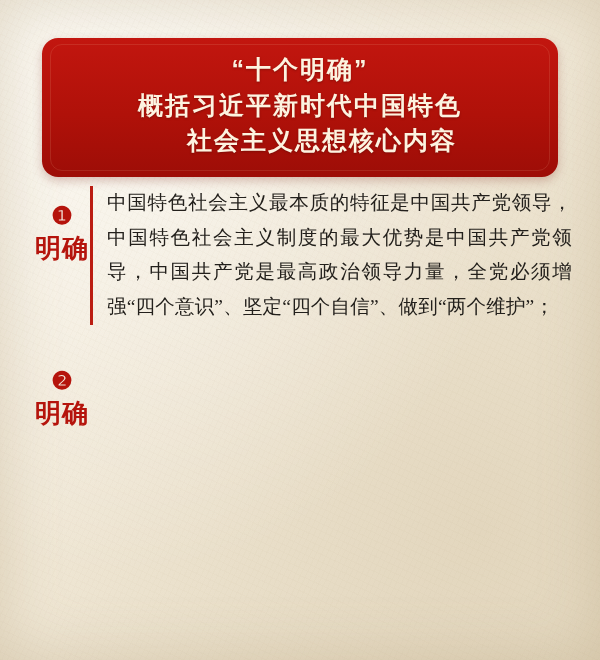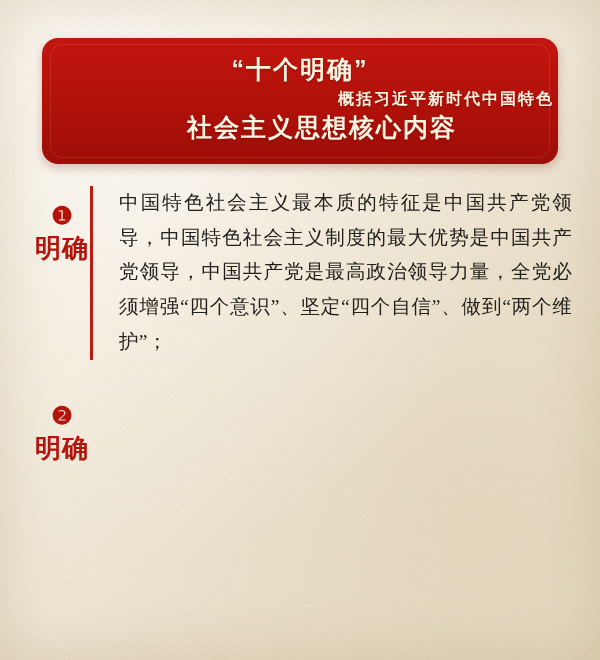--- a/index.html
+++ b/index.html
@@ -39,21 +39,21 @@
     pointer-events: none;
     box-shadow: inset 0 0 60px rgba(160,135,95,0.28);
   }
 
   
   .banner {
     position: absolute;
     left: 42px;
     top: 38px;
     width: 516px;
-    padding: 14px 4px 18px;
+    padding: 14px 10px 18px;
     box-sizing: border-box;
     background: linear-gradient(180deg, #c2160f 0%, #b01109 55%, #9d0d07 100%);
     border-radius: 16px 16px 16px 16px;
     box-shadow: 0 4px 10px rgba(120,30,20,0.25);
     text-align: center;
   }
   .banner::after {
     content: "";
     position: absolute;
     left: 8px;
@@ -65,21 +65,21 @@
     pointer-events: none;
   }
   .banner-line {
     color: #fdf3e0;
     font-weight: bold;
     letter-spacing: 2px;
     line-height: 1.42;
     text-shadow: 0 1px 2px rgba(90,10,5,0.5);
   }
   .banner-line.l1 { font-size: 25px; }
-  .banner-line.l2 { font-size: 16px; text-align: right; }
+  .banner-line.l2 { font-size: 25px; }
   .banner-line.l3 { font-size: 25px; margin-left: 44px; }
 
   
   .items {
     position: absolute;
     left: 0;
     top: 186px;
     width: 600px;
   }
   .item {
@@ -109,21 +109,21 @@
     display: block;
     font-size: 26px;
     font-weight: bold;
     line-height: 1.08;
     letter-spacing: 1px;
   }
 
   .body-wrap {
     flex: 1 1 auto;
     border-left: 3px solid #bb1d12;
-    padding-left: 26px;
+    padding-left: 14px;
     box-sizing: border-box;
   }
   .body-text {
     color: #23201c;
     font-size: 19.5px;
     line-height: 1.78;
     letter-spacing: 0.2px;
     text-align: justify;
     text-justify: inter-ideograph;
     font-family: "Liberation Serif", "DejaVu Serif", serif;

